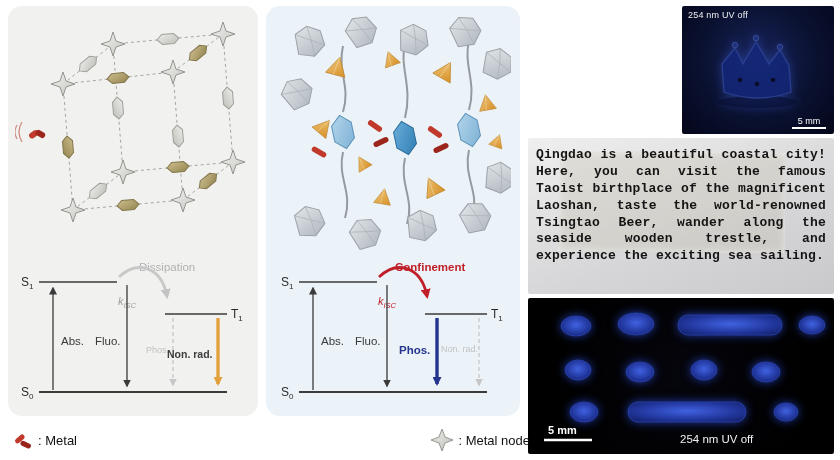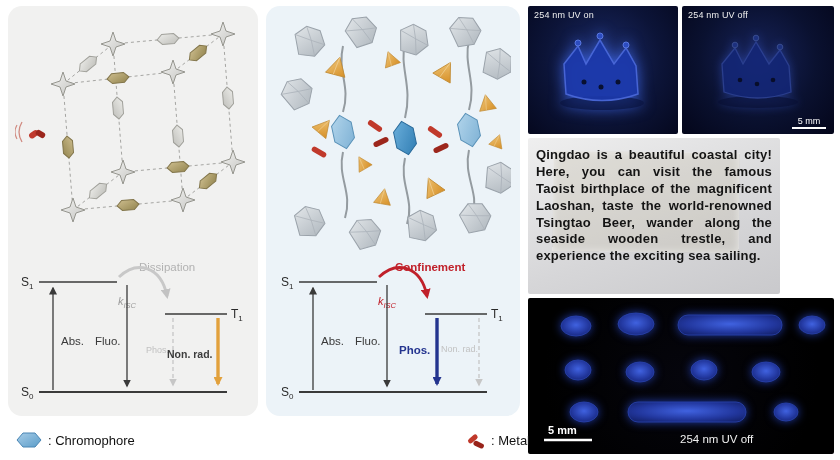--- a/index.html
+++ b/index.html
@@ -6,21 +6,21 @@
   .canvas{position:relative;width:840px;height:460px;background:#ffffff;overflow:hidden;}
   .panel{position:absolute;border-radius:14px;}
   .panel-left{left:8px;top:6px;width:250px;height:410px;background:#f1f1f0;}
   .panel-mid{left:266px;top:6px;width:254px;height:410px;background:#ecf3f8;}
   svg{display:block;}
   .mof{margin:4px auto 0 auto;}
   .jab{margin:2px auto 0 auto;}
   .photo{position:absolute;overflow:hidden;border-radius:2px;}
   .photo-on{left:528px;top:6px;width:150px;height:128px;background:radial-gradient(circle at 50% 42%, #1b2a66 0%, #0c1438 55%, #05081e 100%);}
   .photo-off{left:682px;top:6px;width:152px;height:128px;background:radial-gradient(circle at 50% 42%, #17235a 0%, #0a1130 55%, #04061a 100%);}
-  .photo-text{left:528px;top:138px;width:252px;height:156px;background:linear-gradient(160deg,#efefef 0%,#d6d6d8 60%,#c9c9cc 100%);}
+  .photo-text{left:528px;top:138px;width:306px;height:156px;background:linear-gradient(160deg,#efefef 0%,#d6d6d8 60%,#c9c9cc 100%);font-family:Liberation Mono, monospace;}
   .photo-uv{left:528px;top:298px;width:306px;height:156px;background:radial-gradient(circle at 50% 50%, #05050c 0%, #000000 80%);}
   .photo-label{position:absolute;top:4px;left:6px;color:#efefef;font-size:9px;letter-spacing:.2px;}
   .scalebar{position:absolute;right:8px;bottom:5px;color:#ffffff;font-size:9px;text-align:center;}
   .scalebar .bar{height:0;border-bottom:2px solid #ffffff;width:34px;margin-top:1px;}
   .crown-glow{filter:drop-shadow(0 0 7px rgba(62,104,238,0.85));}
   .crown-glow-dim{filter:drop-shadow(0 0 5px rgba(50,82,190,0.65));}
   .paper-copy{position:relative;z-index:2;margin:9px 8px;font-weight:700;font-size:13px;line-height:1.3;color:#141414;text-align:justify;letter-spacing:.2px;}
   .glass-slab{position:absolute;z-index:1;left:10%;top:9%;width:74%;height:64%;background:rgba(196,190,168,.30);box-shadow:inset 0 0 8px rgba(255,255,255,.55);transform:rotate(.6deg);}
   .blob-glow{filter:drop-shadow(0 0 5px rgba(36,64,184,0.9));}
   .legend{position:absolute;left:6px;top:424px;width:516px;height:32px;display:flex;align-items:center;justify-content:space-between;padding:0 8px;}
@@ -257,35 +257,20 @@
       <text x="80" y="93" font-size="11.5" fill="#3a3a3a">Fluo.</text>
 
       <line x1="162" y1="66" x2="162" y2="132" stroke="#24348f" stroke-width="3.4" marker-end="url(#j2blue)"></line>
       <text x="124" y="102" font-size="11.5" font-weight="bold" fill="#24348f">Phos.</text>
 
       <line x1="204" y1="66" x2="204" y2="133" stroke="#c6c6c6" stroke-width="1.3" stroke-dasharray="4 3" marker-end="url(#j2lgray)"></line>
       <text x="166" y="100" font-size="9" fill="#c2c2c2">Non. rad.</text>
     </svg>
   </div>
 
-  <div class="photo photo-on">
-    <span class="photo-label">254 nm UV on</span>
-    <svg width="150" height="128" viewBox="0 0 150 128">
-      <g class="crown-glow">
-        <ellipse cx="74" cy="97" rx="42" ry="7" fill="#0a1440" opacity="0.7"></ellipse>
-        <path d="M38,88 L36,58 L50,40 L58,58 L72,34 L86,58 L98,42 L108,60 L110,88 Q74,101 38,88 Z" fill="#1c38a8" stroke="#4a68d8" stroke-width="1.5" opacity="0.95"></path>
-        <circle cx="50" cy="37" r="3" fill="#2c4cc0" stroke="#5a78e0" stroke-width="1"></circle>
-        <circle cx="72" cy="30" r="3" fill="#2c4cc0" stroke="#5a78e0" stroke-width="1"></circle>
-        <circle cx="98" cy="39" r="3" fill="#2c4cc0" stroke="#5a78e0" stroke-width="1"></circle>
-        <circle cx="56" cy="76" r="2.5" fill="#081030"></circle>
-          <circle cx="73" cy="81" r="2.5" fill="#081030"></circle>
-          <circle cx="90" cy="76" r="2.5" fill="#081030"></circle>
-      </g>
-    </svg>
-  </div>
 
   <div class="photo photo-off">
     <span class="photo-label">254 nm UV off</span>
     <svg width="152" height="128" viewBox="0 0 152 128">
       <g class="crown-glow-dim" opacity="0.82">
         <ellipse cx="76" cy="96" rx="40" ry="6" fill="#081034" opacity="0.7"></ellipse>
         <path d="M42,86 L40,58 L53,42 L61,58 L74,36 L87,58 L98,44 L107,60 L109,86 Q76,98 42,86 Z" fill="#14287c" stroke="#31479e" stroke-width="1.3"></path>
         <circle cx="53" cy="39" r="2.8" fill="#20368c" stroke="#41579e" stroke-width="1"></circle>
         <circle cx="74" cy="32" r="2.8" fill="#20368c" stroke="#41579e" stroke-width="1"></circle>
         <circle cx="98" cy="41" r="2.8" fill="#20368c" stroke="#41579e" stroke-width="1"></circle>
@@ -328,35 +313,35 @@
         <ellipse cx="258" cy="114" rx="12" ry="9"></ellipse>
       </g>
       <line x1="16" y1="142" x2="64" y2="142" stroke="#ffffff" stroke-width="2.5"></line>
       <text x="20" y="136" font-size="11" font-weight="bold" fill="#ffffff">5 mm</text>
       <text x="152" y="145" font-size="11.5" fill="#f0f0f0">254 nm UV off</text>
     </svg>
   </div>
 
   <div class="legend">
     <div class="legend-item">
-      <svg width="30" height="22" viewBox="0 0 30 22">
-        <defs>
-            <linearGradient id="legBlue" x1="0" y1="0" x2="1" y2="1">
-              <stop offset="0" stop-color="#a8cde8"></stop>
-              <stop offset="1" stop-color="#5a9cc8"></stop>
-            </linearGradient>
-          </defs>
-        <path d="M3,11 L9,4 L21,4 L27,11 L21,18 L9,18 Z" fill="url(#legBlue)" stroke="#4a86b4" stroke-width="1"></path>
-      </svg>
-      <span>: Chromophore</span>
-    </div>
-    <div class="legend-item">
       <svg width="20" height="22" viewBox="0 0 20 22">
         <g transform="translate(10,11)">
           <rect x="-8" y="-6" width="11" height="5" rx="2.5" fill="#c0392b" transform="rotate(-40)"></rect>
           <rect x="-2" y="1" width="11" height="5" rx="2.5" fill="#98231a" transform="rotate(25)"></rect>
         </g>
       </svg>
       <span>: Metal</span>
     </div>
+    <div class="legend-item">
+      <svg width="24" height="24" viewBox="0 0 24 24">
+        <defs>
+            <linearGradient id="legGray" x1="0" y1="0" x2="1" y2="1">
+              <stop offset="0" stop-color="#f0f0ee"></stop>
+              <stop offset="1" stop-color="#bdbdb9"></stop>
+            </linearGradient>
+          </defs>
+        <path d="M12,1 L15,9 L23,12 L15,15 L12,23 L9,15 L1,12 L9,9 Z" fill="url(#legGray)" stroke="#96968f" stroke-width="1"></path>
+      </svg>
+      <span>: Metal node</span>
+    </div>
   </div>
 
 </div>
 
 </body></html>

